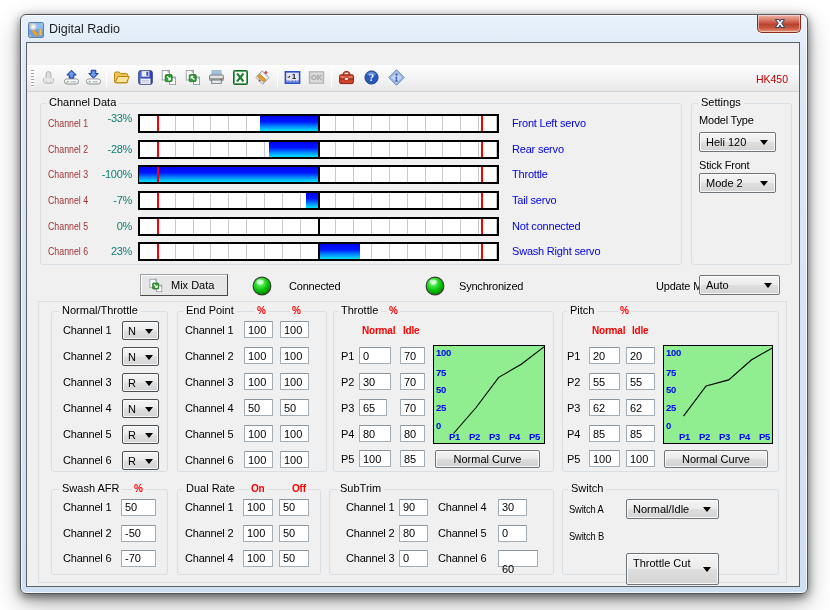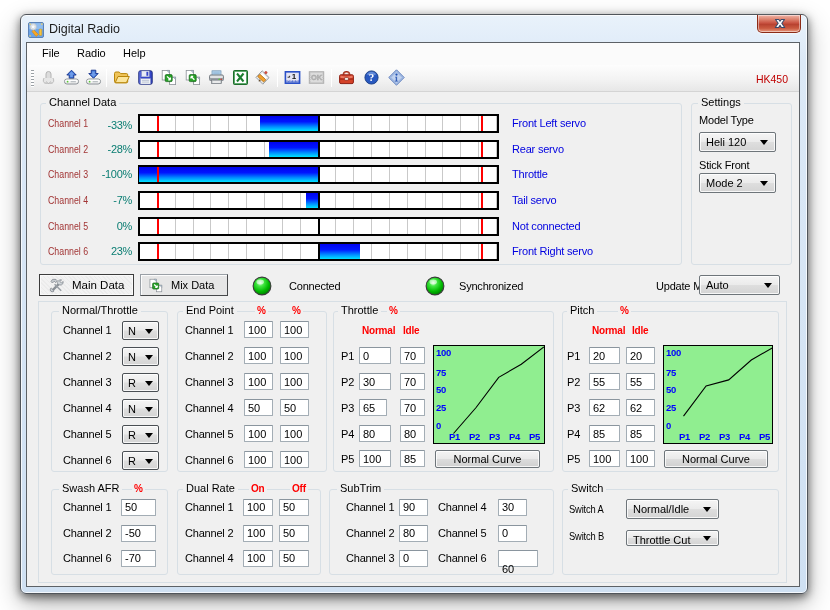--- a/index.html
+++ b/index.html
@@ -57,25 +57,20 @@
   <rect x="1.3" y="13.2" width="1.6" height="1.4" fill="#f0d060" opacity="0.9"></rect>
  </svg>
  <div id="title-txt">Digital Radio</div>
  <div id="closebtn">
       <svg width="44" height="17" viewBox="0 0 44 17" style="position:absolute;left:0;top:0">
  <path d="M17.5 4.5 L20.7 4.5 L22 6.2 L23.3 4.5 L26.5 4.5 L23.8 8.2 L26.7 12.5 L23.4 12.5 L22 10.4 L20.6 12.5 L17.3 12.5 L20.2 8.2 Z" fill="#ffffff" stroke="#3a4a6b" stroke-width="1.1" stroke-linejoin="round"></path>
  </svg>
     </div>
  <div id="client">
 
-<div id="menubar">
-        <span style="left:15px">File</span>
-        <span style="left:50px">Radio</span>
-        <span style="left:96px">Help</span>
-      </div>
 <div id="toolbar">
         <div class="grip"></div>
 <svg class="abs" style="left:13px;top:4px" width="17" height="17" viewBox="0 0 17 17">
           <path d="M8.5 2.5 q2.5 0 2.5 2.5 l0 4 q0 2 -2.5 2 q-2.5 0 -2.5 -2 l0 -4 q0 -2.5 2.5 -2.5" fill="#dcdcdc" stroke="#b4b4b4"></path>
           <path d="M4 9 q-2 4 1.5 5.5 l6 0 q3.5 -1.5 1.5 -5.5" fill="#e6e6e6" stroke="#bcbcbc"></path>
           <path d="M5 14.5 l1.5 -2 2 2 2 -2 1.5 2" fill="#d0d0d0" stroke="#b4b4b4" stroke-width="0.5"></path>
         </svg>
 <svg class="abs" style="left:36px;top:4px" width="17" height="17" viewBox="0 0 17 17">
           <path d="M8.5 1.2 L13.2 6 H10.8 V9.3 H6.2 V6 H3.8 Z" fill="#3a72d8" stroke="#16328c" stroke-width="0.9" stroke-linejoin="round"></path>
           <path d="M8.5 2.6 L11.5 5.6 H9.8 V8 H7.2 V5.6 H5.5 Z" fill="#6f9ce8"></path>
@@ -176,21 +171,21 @@
           <path d="M7.3 7.6 h1.9 v4 h1 v1.2 h-3.6 v-1.2 h1 v-2.8 h-0.6 z" fill="#2050b0" stroke="#ffffff" stroke-width="0.3"></path>
         </svg>
 <div class="tsep" style="left:78.5px"></div>
 <div class="tsep" style="left:250px"></div>
 <div class="tsep" style="left:303.5px"></div>
 <div id="hk">HK450</div>
       </div>
 <div class="grp" style="left:13px;top:60px;width:642px;height:162px"></div>
 <div class="grplbl" style="left:19px;top:54px">Channel Data</div>
 <div class="chn" style="left:21px;top:74px">Channel 1</div>
-<div class="pct" style="left:65px;top:76px;width:40px">-33%</div>
+<div class="pct" style="left:65px;top:69px;width:40px">-33%</div>
 <div class="bar" style="top:71px;background-image:repeating-linear-gradient(90deg,#fff 0px,#fff 16.85px,#c9c9c9 16.85px,#c9c9c9 17.85px);">
 <div class="abs" style="left:119.6px;top:0;width:59.4px;height:15px;background:linear-gradient(180deg,#0003ee 0%,#0016ff 38%,#0090ff 72%,#00e4ff 100%)"></div>
 <div class="abs" style="left:178px;top:0;width:2px;height:15px;background:#000"></div>
 <div class="abs" style="left:17px;top:0;width:2px;height:15px;background:#f00"></div>
 <div class="abs" style="left:341px;top:0;width:2px;height:15px;background:#f00"></div>
 </div>
 <div class="servo" style="left:485px;top:74px">Front Left servo</div>
 <div class="chn" style="left:21px;top:100px">Channel 2</div>
 <div class="pct" style="left:65px;top:100px;width:40px">-28%</div>
 <div class="bar" style="top:97px;background-image:repeating-linear-gradient(90deg,#fff 0px,#fff 16.85px,#c9c9c9 16.85px,#c9c9c9 17.85px);">
@@ -227,42 +222,32 @@
 </div>
 <div class="servo" style="left:485px;top:177px">Not connected</div>
 <div class="chn" style="left:21px;top:202px">Channel 6</div>
 <div class="pct" style="left:65px;top:202px;width:40px">23%</div>
 <div class="bar" style="top:199px;background-image:repeating-linear-gradient(90deg,#fff 0px,#fff 16.85px,#c9c9c9 16.85px,#c9c9c9 17.85px);">
 <div class="abs" style="left:179.0px;top:0;width:41.4px;height:15px;background:linear-gradient(180deg,#0003ee 0%,#0016ff 38%,#0090ff 72%,#00e4ff 100%)"></div>
 <div class="abs" style="left:178px;top:0;width:2px;height:15px;background:#000"></div>
 <div class="abs" style="left:17px;top:0;width:2px;height:15px;background:#f00"></div>
 <div class="abs" style="left:341px;top:0;width:2px;height:15px;background:#f00"></div>
 </div>
-<div class="servo" style="left:485px;top:202px">Front Right servo</div>
+<div class="servo" style="left:485px;top:202px">Swash Right servo</div>
 <div class="grp" style="left:664px;top:60px;width:101px;height:162px"></div>
 <div class="grplbl" style="left:671px;top:54px">Settings</div>
 <div class="lbl" style="left:672px;top:71px">Model Type</div>
 <div class="combo" style="left:672px;top:89px;width:77px;height:20px">
         <span class="ct">Heli 120</span>
         <span class="arr"></span>
       </div>
 <div class="lbl" style="left:672px;top:116px">Stick Front</div>
 <div class="combo" style="left:672px;top:130px;width:77px;height:20px">
         <span class="ct">Mode 2</span>
         <span class="arr"></span>
-      </div>
-<div class="abs" style="left:12px;top:231px;width:95px;height:22px;border:1px solid #3c3c3c;background:#f2f2f2;box-shadow:inset 0 0 0 1px #fafafa;background-image:repeating-linear-gradient(45deg,rgba(205,205,205,0.18) 0 1px,transparent 1px 3px);">
- <svg class="abs" style="left:9px;top:2px" width="16" height="16" viewBox="0 0 16 16">
- <path d="M3.2 13.6 L10.2 6.6" stroke="#8a9096" stroke-width="2.4" fill="none"></path>
- <path d="M9 4.4 q1.2 -2.2 3.6 -1.6 l-1.6 1.8 1.4 1.4 1.8 -1.6 q0.5 2.4 -1.7 3.4 q-1.6 0.7 -3 -0.4 l-0.9 -0.9 q-0.9 -1.2 0.4 -2.1 z" fill="#d0d5d9" stroke="#7a8086" stroke-width="0.7"></path>
- <path d="M2.2 11 l2.8 2.8 q-0.4 1.4 -2 1 q-1.6 -0.4 -1.8 -1.8 q-0.2 -1.6 1 -2 z" fill="#c6cbd0" stroke="#7a8086" stroke-width="0.7"></path>
- <path d="M12.2 13.8 L5.6 7.2" stroke="#9aa0a6" stroke-width="1.6" fill="none"></path>
- <path d="M3.4 2.4 l3.6 0 1.4 1.4 -1.8 1.8 -1.4 -1.4 -1.8 1.8 -1.4 -1.4 z" fill="#c6cbd0" stroke="#7a8086" stroke-width="0.7"></path>
- </svg>
- <span class="abs" style="left:32px;top:4px;font-size:11.5px">Main Data</span>
       </div>
 <div class="abs" style="left:113px;top:231px;width:88px;height:22px;border:1px solid #9aa0a6;border-right-color:#46484a;border-bottom-color:#46484a;background:#e6e6e6;box-shadow:inset 1px 1px 0 #fcfcfc;">
  <svg class="abs" style="left:7px;top:3px" width="15" height="15" viewBox="0 0 17 17">
           <rect x="2.2" y="1.4" width="7.2" height="9.6" fill="#ffffff" stroke="#8a9096" stroke-width="0.8"></rect>
           <path d="M6.8 1.4 l2.6 0 0 2.6 z" fill="#b8d4f0" stroke="#8a9096" stroke-width="0.6"></path>
           <rect x="9.6" y="8.2" width="6" height="7.4" fill="#ffffff" stroke="#8a9096" stroke-width="0.8"></rect>
           <path d="M13.2 8.2 l2.4 0 0 2.4 z" fill="#b8d4f0" stroke="#8a9096" stroke-width="0.6"></path>
           <rect x="5.2" y="5.6" width="7" height="7" rx="1.2" fill="#28a228" stroke="#0e5e14" stroke-width="0.7"></rect>
           <path d="M7 7.4 l2.2 0 m-2.2 0 l0 2.2 m-0 -2.2 l3.4 3.4" stroke="#ffffff" stroke-width="1.3" fill="none" transform="rotate(180 8.7 9.1)"></path>
         </svg>
@@ -463,17 +448,17 @@
 <div class="lbl" style="left:411px;top:509px">Channel 6</div>
 <div class="inp" style="left:471px;top:507px;width:40px;height:17px;padding-top:12px">60</div>
 <div class="grp" style="left:535px;top:446px;width:217px;height:86px"></div>
 <div class="grplbl" style="left:541px;top:440px">Switch</div>
 <div class="lbl" style="left:542px;top:460px;transform:scaleX(0.85);transform-origin:0 50%">Switch A</div>
 <div class="combo" style="left:599px;top:456px;width:93px;height:20px">
         <span class="ct">Normal/Idle</span>
         <span class="arr"></span>
       </div>
 <div class="lbl" style="left:542px;top:487px;transform:scaleX(0.85);transform-origin:0 50%">Switch B</div>
-<div class="combo" style="left:599px;top:487px;width:93px;height:16px">
+<div class="combo" style="left:599px;top:510px;width:93px;height:32px">
         <span class="ct">Throttle Cut</span>
         <span class="arr"></span>
       </div>
 </div>
   </div>
 </body></html>

